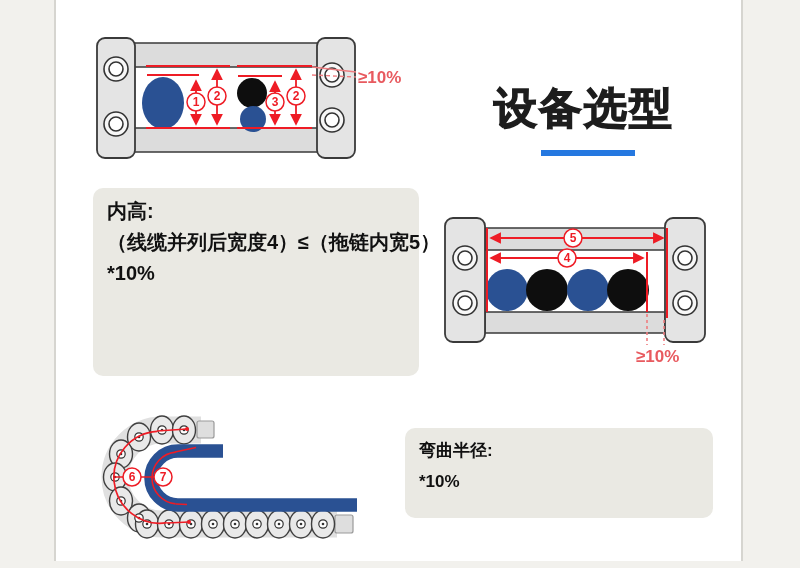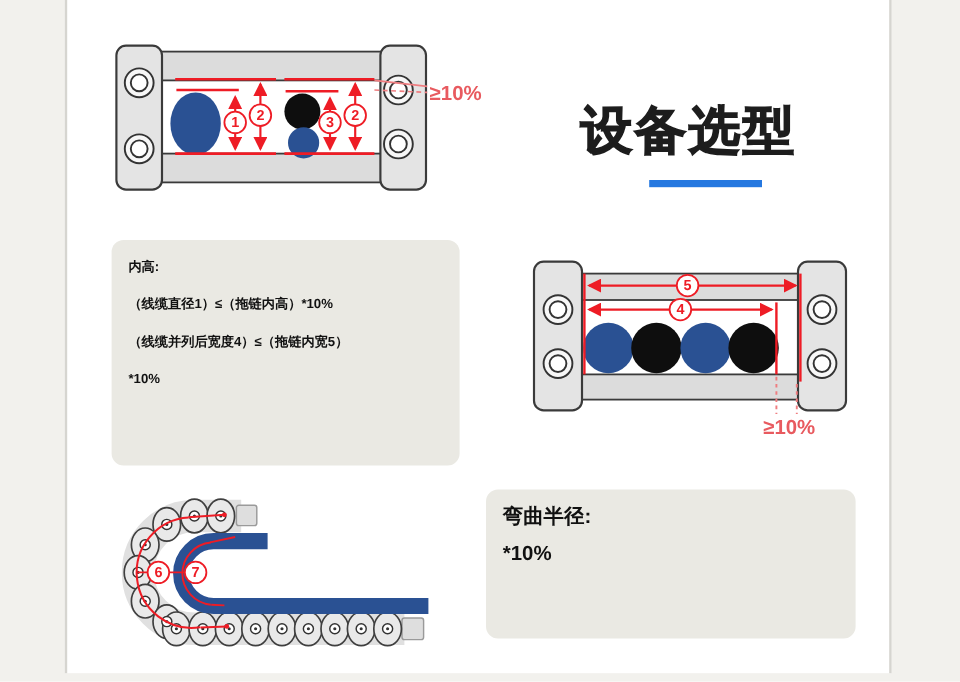--- a/index.html
+++ b/index.html
@@ -8,37 +8,37 @@
     background:#f2f1ed;
     font-family:"Liberation Sans","DejaVu Sans",sans-serif;
   }
   .stage{position:absolute;left:0;top:0;width:800px;height:568px;}
   .panel{
     position:absolute;left:54px;top:0;width:685px;height:561px;
     background:#ffffff;
     border-left:2px solid #d6d5d0;border-right:2px solid #d6d5d0;
   }
   .title{
-    position:absolute;left:484px;top:80px;width:170px;
+    position:absolute;left:494px;top:80px;width:170px;
     font-size:43px;font-weight:bold;letter-spacing:2px;color:#1d1d1d;
     -webkit-text-stroke:1.2px #1d1d1d;
     white-space:nowrap;
   }
   .title-underline{
     position:absolute;left:541px;top:150px;width:94px;height:6px;
     background:#2578e0;
   }
   .specbox{
     position:absolute;background:#eae9e3;border-radius:10px;
     color:#111;font-weight:bold;
   }
   .specbox .ln{white-space:nowrap;}
-  .box-size{left:93px;top:200px;width:290px;height:188px;padding:8px 14px;
-    font-size:11px;line-height:31px;box-sizing:border-box;}
-  .box-bend{left:405px;top:408px;width:308px;height:124px;padding:7px 14px;
+  .box-size{left:93px;top:188px;width:326px;height:188px;padding:8px 14px;
+    font-size:20px;line-height:31px;box-sizing:border-box;}
+  .box-bend{left:405px;top:428px;width:308px;height:90px;padding:7px 14px;
     font-size:17px;line-height:31px;box-sizing:border-box;}
   svg{position:absolute;overflow:visible;}
   #svg-inner-height{left:90px;top:35px;}
   #svg-inner-width{left:440px;top:212px;}
   #svg-bend{left:95px;top:413px;}
   .dimnum{font-size:12px;font-weight:bold;fill:#ee1c25;}
   .tol{font-size:17px;font-weight:bold;}
 </style>
 </head>
 <body>
@@ -106,21 +106,20 @@
       <line x1="222" y1="40" x2="266" y2="42" stroke-dasharray="4 3"></line>
     </g>
     <text class="tol" x="268" y="48" fill="#e85a5f">≥10%</text>
   </svg>
 
   <div class="title">设备选型</div>
   <div class="title-underline"></div>
 
   <div class="specbox box-size">
     <div class="ln">内高:</div>
-    <div class="ln">（线缆直径1）≤（拖链内高）*10%</div>
     <div class="ln">（线缆并列后宽度4）≤（拖链内宽5）</div>
     <div class="ln">*10%</div>
   </div>
 
   <svg id="svg-inner-width" width="280" height="160" viewBox="0 0 280 160">
     <defs>
       <marker id="arr2" viewBox="0 0 10 10" refX="8.5" refY="5" markerWidth="6.5" markerHeight="6.5" orient="auto-start-reverse">
         <path d="M0,0 L10,5 L0,10 z" fill="#ee1c25"></path>
       </marker>
     </defs>

